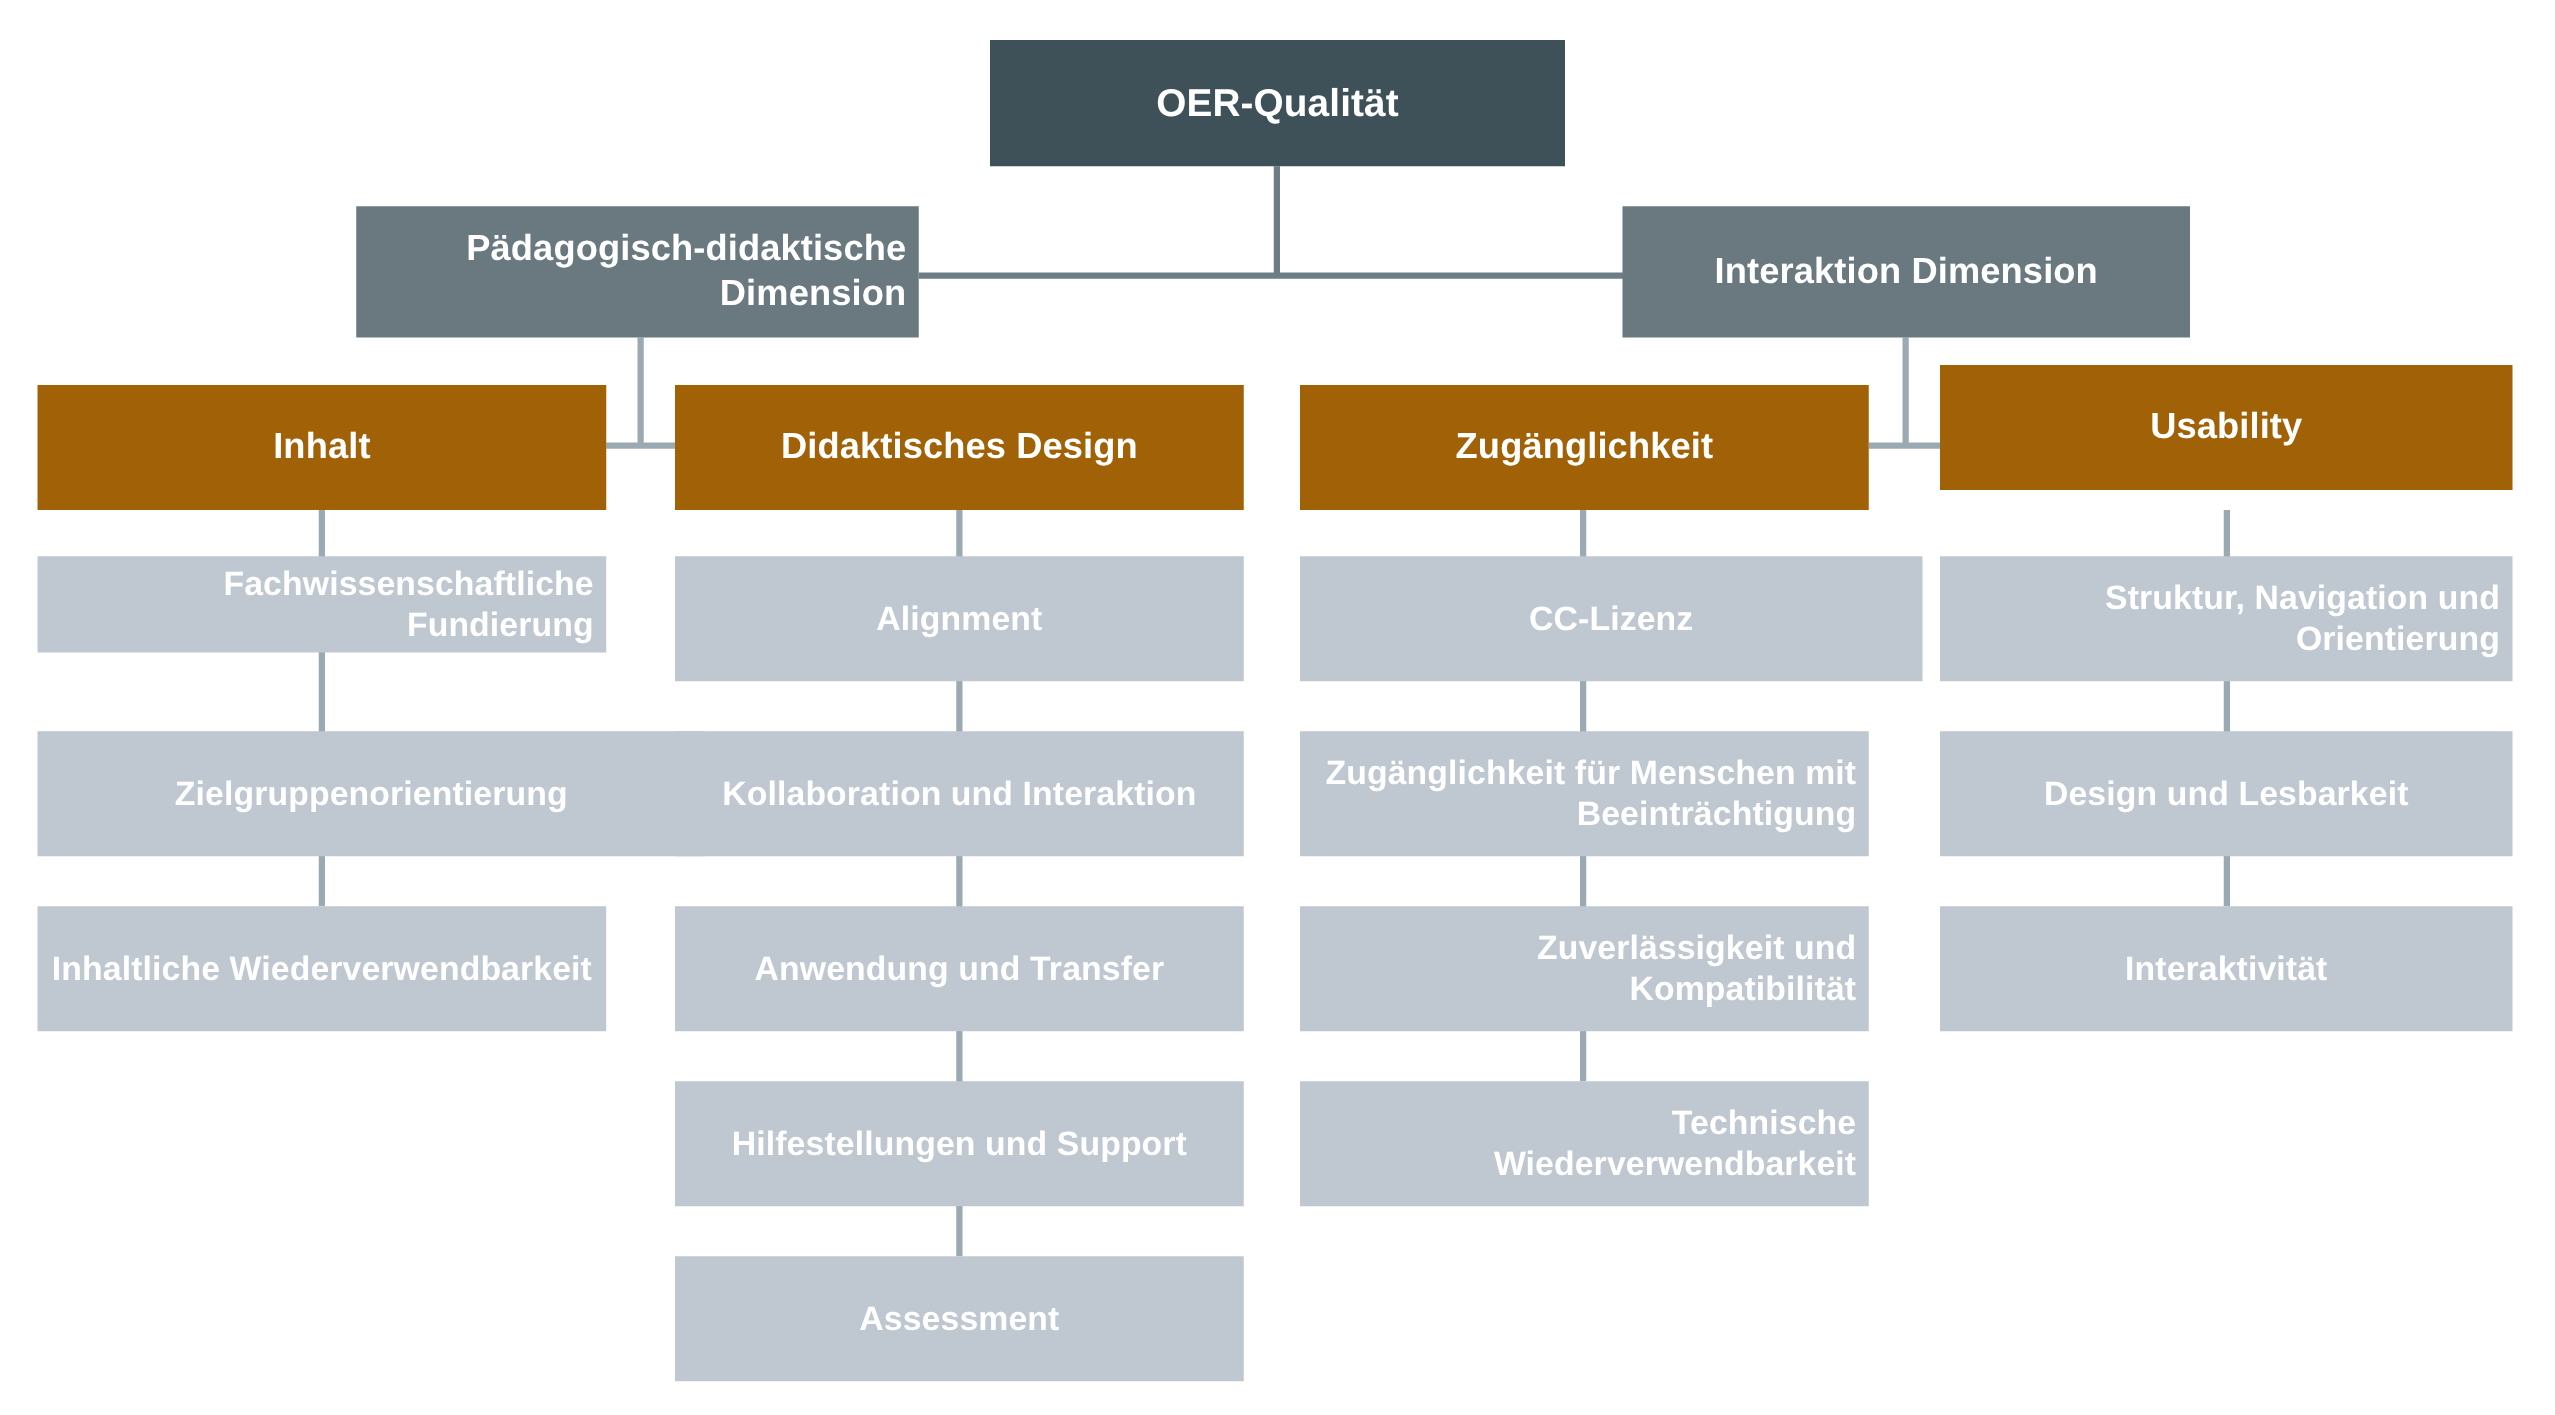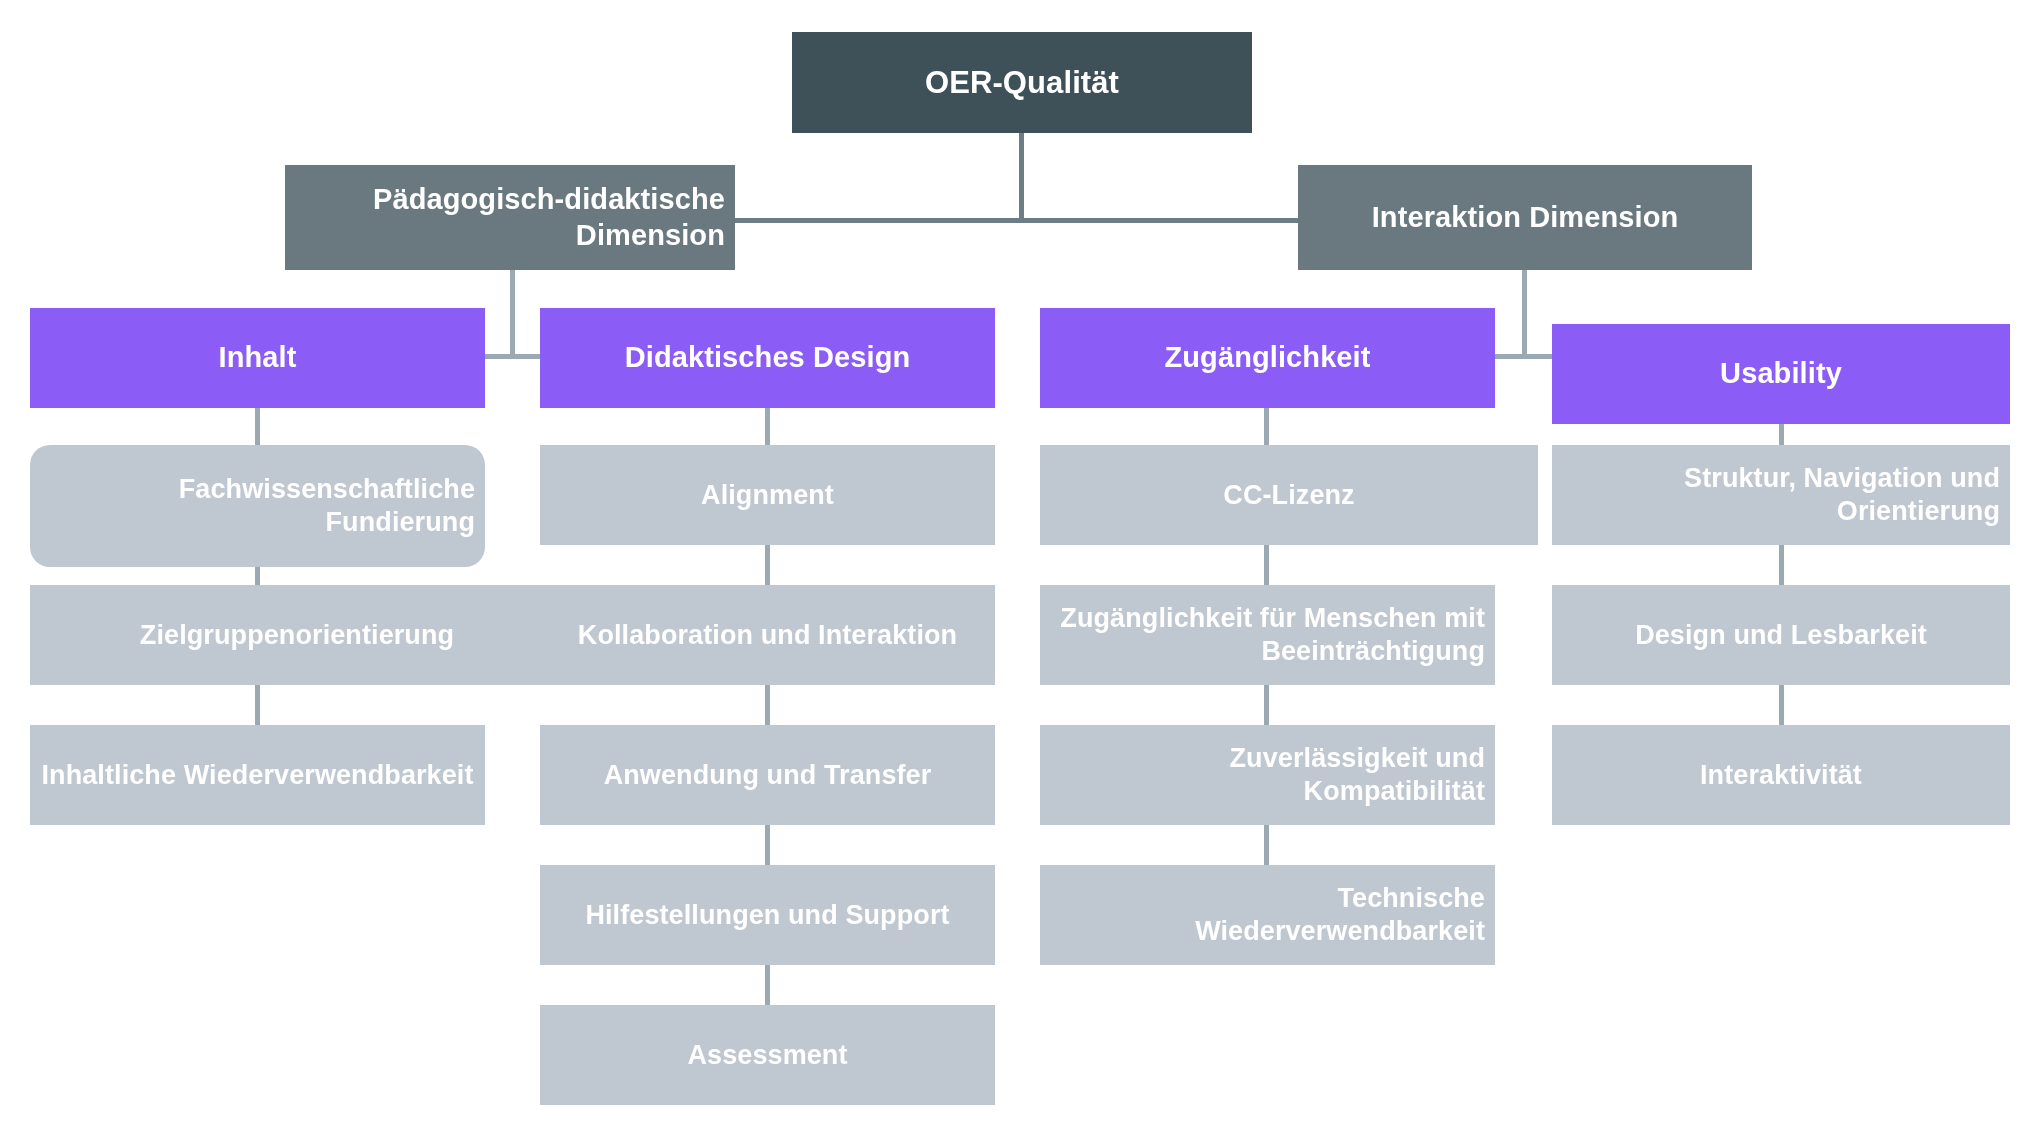--- a/index.html
+++ b/index.html
@@ -26,21 +26,21 @@
     text-align: right;
     color: #ffffff;
     font-weight: bold;
     line-height: 1.22;
     box-sizing: border-box;
     padding: 4px 10px;
     letter-spacing: 0.1px;
   }
   .lvl1 { background: #3e5058; font-size: 31px; }
   .lvl2 { background: #69797f; font-size: 29px; }
-  .lvl3 { background: #8b5cf6; font-size: 29px; }
+  .lvl3 { background: #a16207; font-size: 29px; }
   .lvl4 { background: #bfc7d0; font-size: 27px; }
   .conn {
     position: absolute;
     background: #9aa9b2;
   }
   .conn-dark { background: #6c7d85; }
 </style>
 </head>
 <body>
 
@@ -67,23 +67,23 @@
   <div class="conn" style="left:1779px; top:408px; width:5px; height:317px;"></div>
 
   <div class="node lvl1" style="left:792px; top:32px; width:460px; height:101px;">OER-Qualität</div>
 
   <div class="node lvl2" style="left:285px; top:165px; width:450px; height:105px;">Pädagogisch-didaktische Dimension</div>
   <div class="node lvl2" style="left:1298px; top:165px; width:454px; height:105px;">Interaktion Dimension</div>
 
   <div class="node lvl3" style="left:30px; top:308px; width:455px; height:100px;">Inhalt</div>
   <div class="node lvl3" style="left:540px; top:308px; width:455px; height:100px;">Didaktisches Design</div>
   <div class="node lvl3" style="left:1040px; top:308px; width:455px; height:100px;">Zugänglichkeit</div>
-  <div class="node lvl3" style="left:1552px; top:324px; width:458px; height:100px;">Usability</div>
+  <div class="node lvl3" style="left:1552px; top:292px; width:458px; height:100px;">Usability</div>
 
-  <div class="node lvl4" style="left:30px; top:445px; width:455px; height:122px;border-radius:20px;">Fachwissenschaftliche Fundierung</div>
+  <div class="node lvl4" style="left:30px; top:445px; width:455px; height:77px;">Fachwissenschaftliche Fundierung</div>
   <div class="node lvl4" style="left:30px; top:585px; width:534px; height:100px;">Zielgruppenorientierung</div>
   <div class="node lvl4" style="left:30px; top:725px; width:455px; height:100px;">Inhaltliche Wiederverwendbarkeit</div>
 
   <div class="node lvl4" style="left:540px; top:445px; width:455px; height:100px;">Alignment</div>
   <div class="node lvl4" style="left:540px; top:585px; width:455px; height:100px;">Kollaboration und Interaktion</div>
   <div class="node lvl4" style="left:540px; top:725px; width:455px; height:100px;">Anwendung und Transfer</div>
   <div class="node lvl4" style="left:540px; top:865px; width:455px; height:100px;">Hilfestellungen und Support</div>
   <div class="node lvl4" style="left:540px; top:1005px; width:455px; height:100px;">Assessment</div>
 
   <div class="node lvl4" style="left:1040px; top:445px; width:498px; height:100px;">CC-Lizenz</div>

